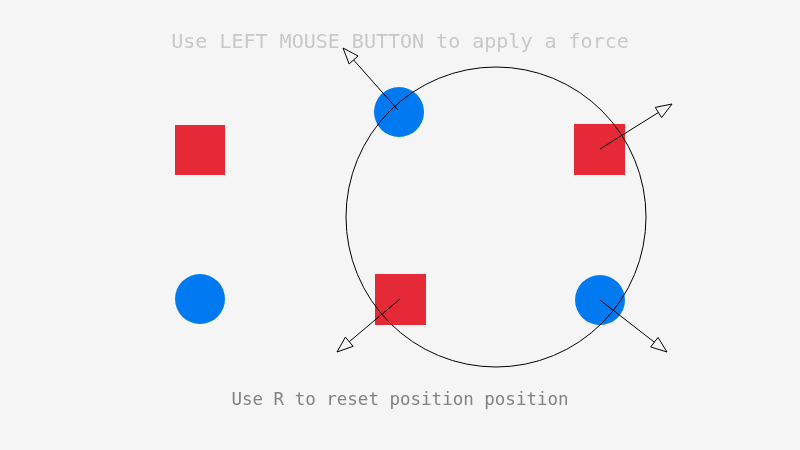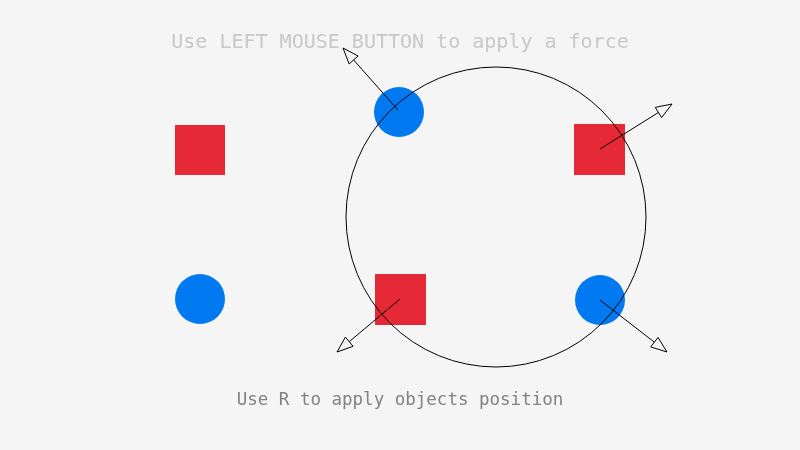--- a/index.html
+++ b/index.html
@@ -66,14 +66,14 @@
         <polygon points="337,352 345.38104762425456,337.1084574096578 353.10618717356755,346.2911704588411" fill="#F5F5F5" stroke="#000000" stroke-width="1"></polygon>
       </g>
       <g>
         <line x1="600" y1="300" x2="657.520159755819" y2="344.6425120492924" stroke="#000000" stroke-width="1"></line>
         <polygon points="667,352 650.681469032405,346.9299361878137 658.0389569831125,337.45009594363273" fill="#F5F5F5" stroke="#000000" stroke-width="1"></polygon>
       </g>
     </svg>
 
   <div class="instruction instruction-top" style="color: rgb(200, 200, 200);">Use LEFT MOUSE BUTTON to apply a force</div>
 
-  <div class="instruction instruction-bottom" style="color: rgb(130, 130, 130);">Use R to apply objects position</div>
+  <div class="instruction instruction-bottom" style="color: rgb(130, 130, 130);">Use R to reset position position</div>
 </div>
 
 </body></html>

